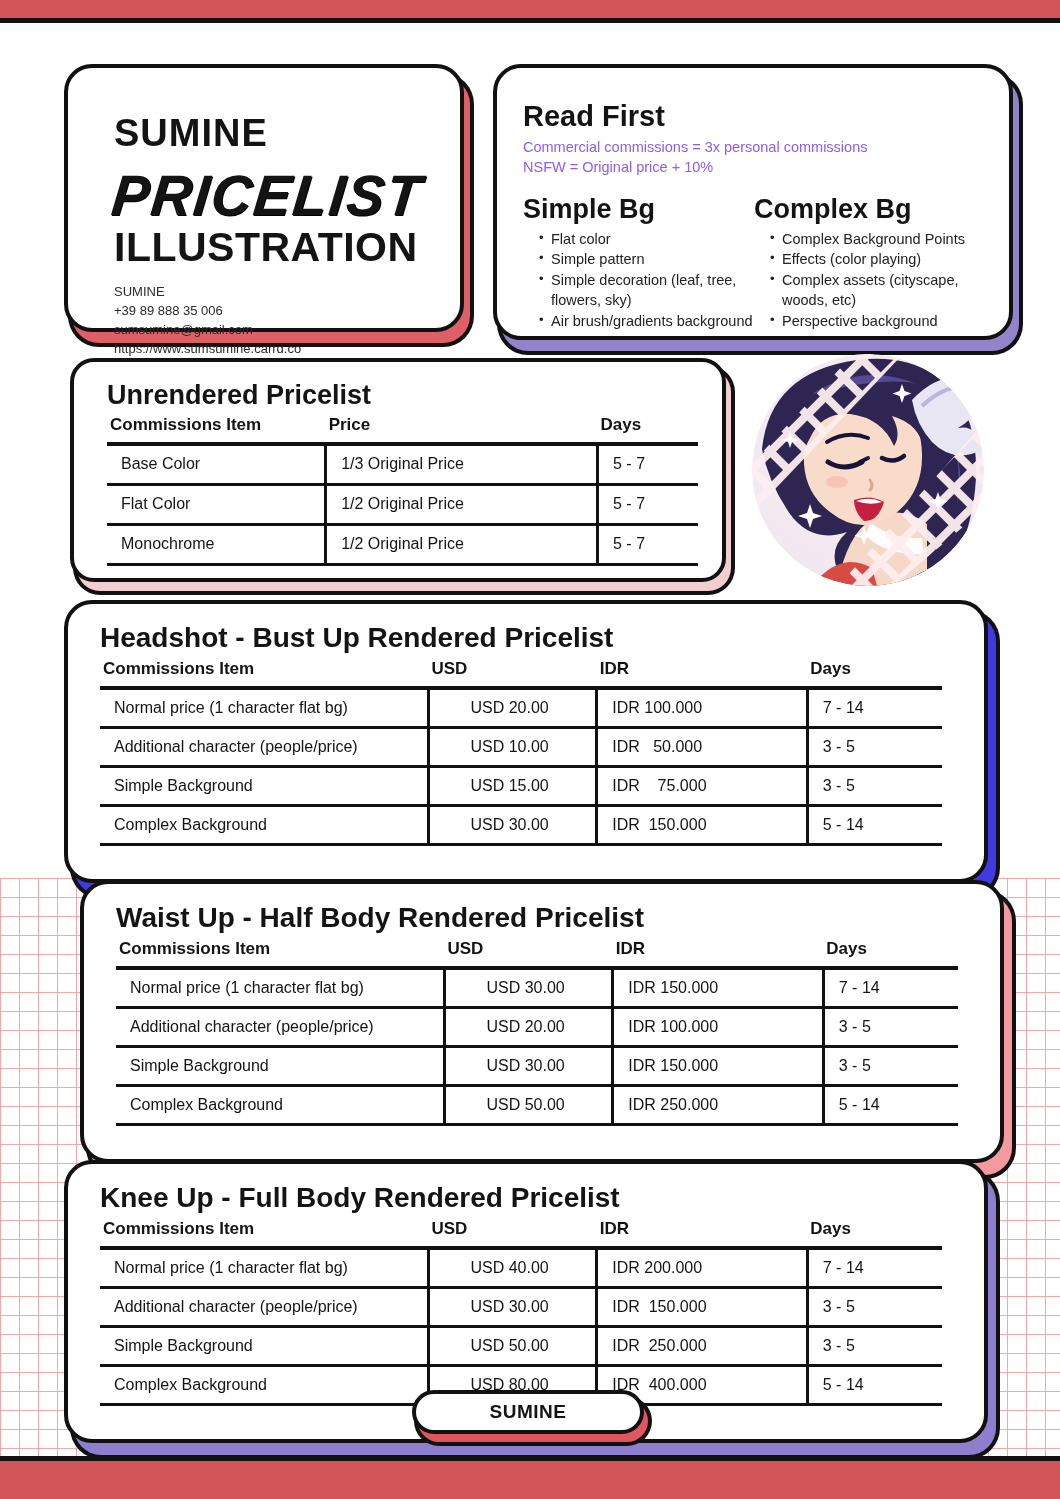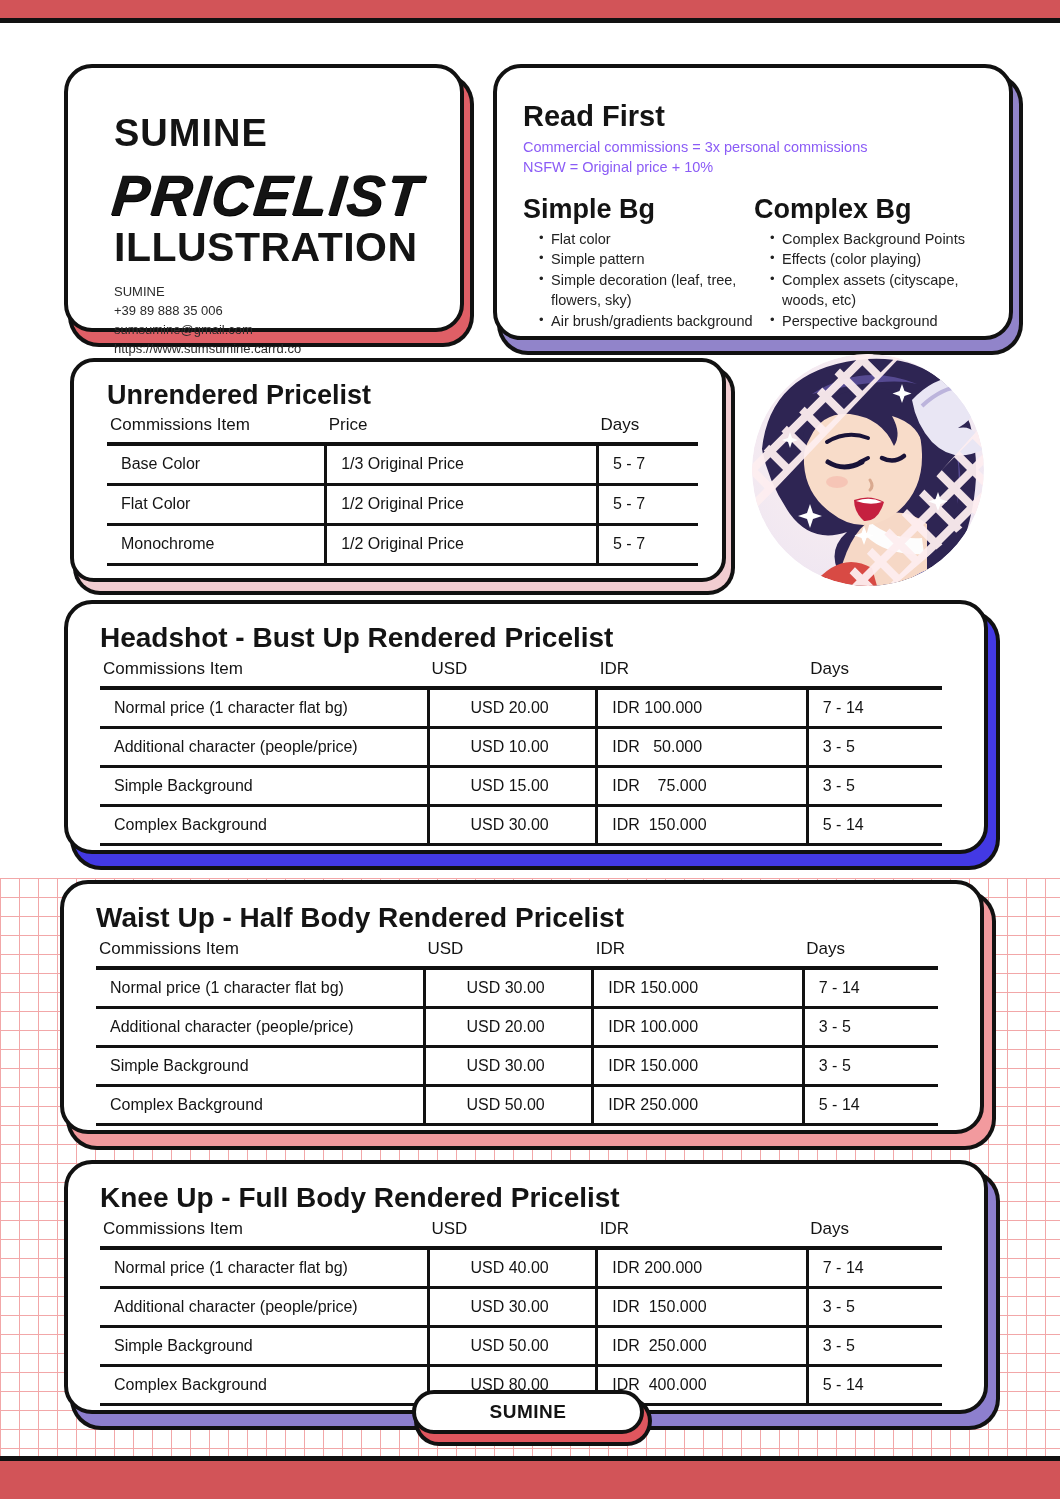--- a/index.html
+++ b/index.html
@@ -59,21 +59,21 @@
   .rf-cols { display:flex; margin-top:16px;align-items:center; }
   .rf-col { width:50%; }
   .rf-col h3 { font-size:27px; font-weight:800; margin-bottom:4px; }
   .rf-col ul { list-style:none; padding-left:16px; }
   .rf-col li { font-size:14.5px; line-height:1.42; color:#222; position:relative; padding-left:12px; }
   .rf-col li::before { content:"•"; position:absolute; left:0; font-size:13px; }
 
   
   .ptable { width:100%; border-collapse:collapse; table-layout:fixed; }
   .ptable th {
-    text-align:left; font-size:17px; font-weight:400;
+    text-align:left; font-size:17px; font-weight:700;
     padding:0 0 7px 3px; border-bottom:4px solid #111;
   }
   .ptable td {
     font-size:16px; border-bottom:3px solid #111; padding:2px 6px 2px 14px;
   }
   .ptable tbody td + td { border-left:3px solid #111; }
   .cols3 td { height:40px; }
   .cols3 th:nth-child(1), .cols3 td:nth-child(1) { width:37%; }
   .cols3 th:nth-child(2), .cols3 td:nth-child(2) { width:46%; }
   .cols3 th:nth-child(3), .cols3 td:nth-child(3) { width:17%; }
@@ -83,24 +83,24 @@
   .cols4 th:nth-child(3), .cols4 td:nth-child(3) { width:25%; }
   .cols4 th:nth-child(4), .cols4 td:nth-child(4) { width:16%; }
   .cols4 td:nth-child(2) { text-align:center; padding-left:0; }
   .cols4 td:nth-child(3) { white-space:pre; }
 
   
   .unrendered { left:70px; top:358px; width:656px; height:224px; padding:18px 24px 0 33px; border-radius:24px; }
   .unrendered h2 { font-size:27px; font-weight:800; margin-bottom:4px; }
 
   
-  .bigcard { width:924px; height:254px; padding:18px 42px 0 32px; }
+  .bigcard { width:924px; height:283px; padding:18px 42px 0 32px; }
   .bigcard h2 { font-size:28px; font-weight:800; margin-bottom:5px; }
   .headshot { left:64px; top:600px; }
-  .waistup  { left:60px; top:880px; }
+  .waistup  { left:80px; top:880px; }
   .kneeup   { left:64px; top:1160px; }
 
   
   .avatar { position:absolute; left:752px; top:354px; width:232px; height:232px; border-radius:50%; overflow:hidden; }
 
   
   .badge {
     position:absolute; left:412px; top:1390px; width:232px; height:44px;
     background:#fff; border:4px solid #111; border-radius:22px;
     display:flex; align-items:center; justify-content:center;

